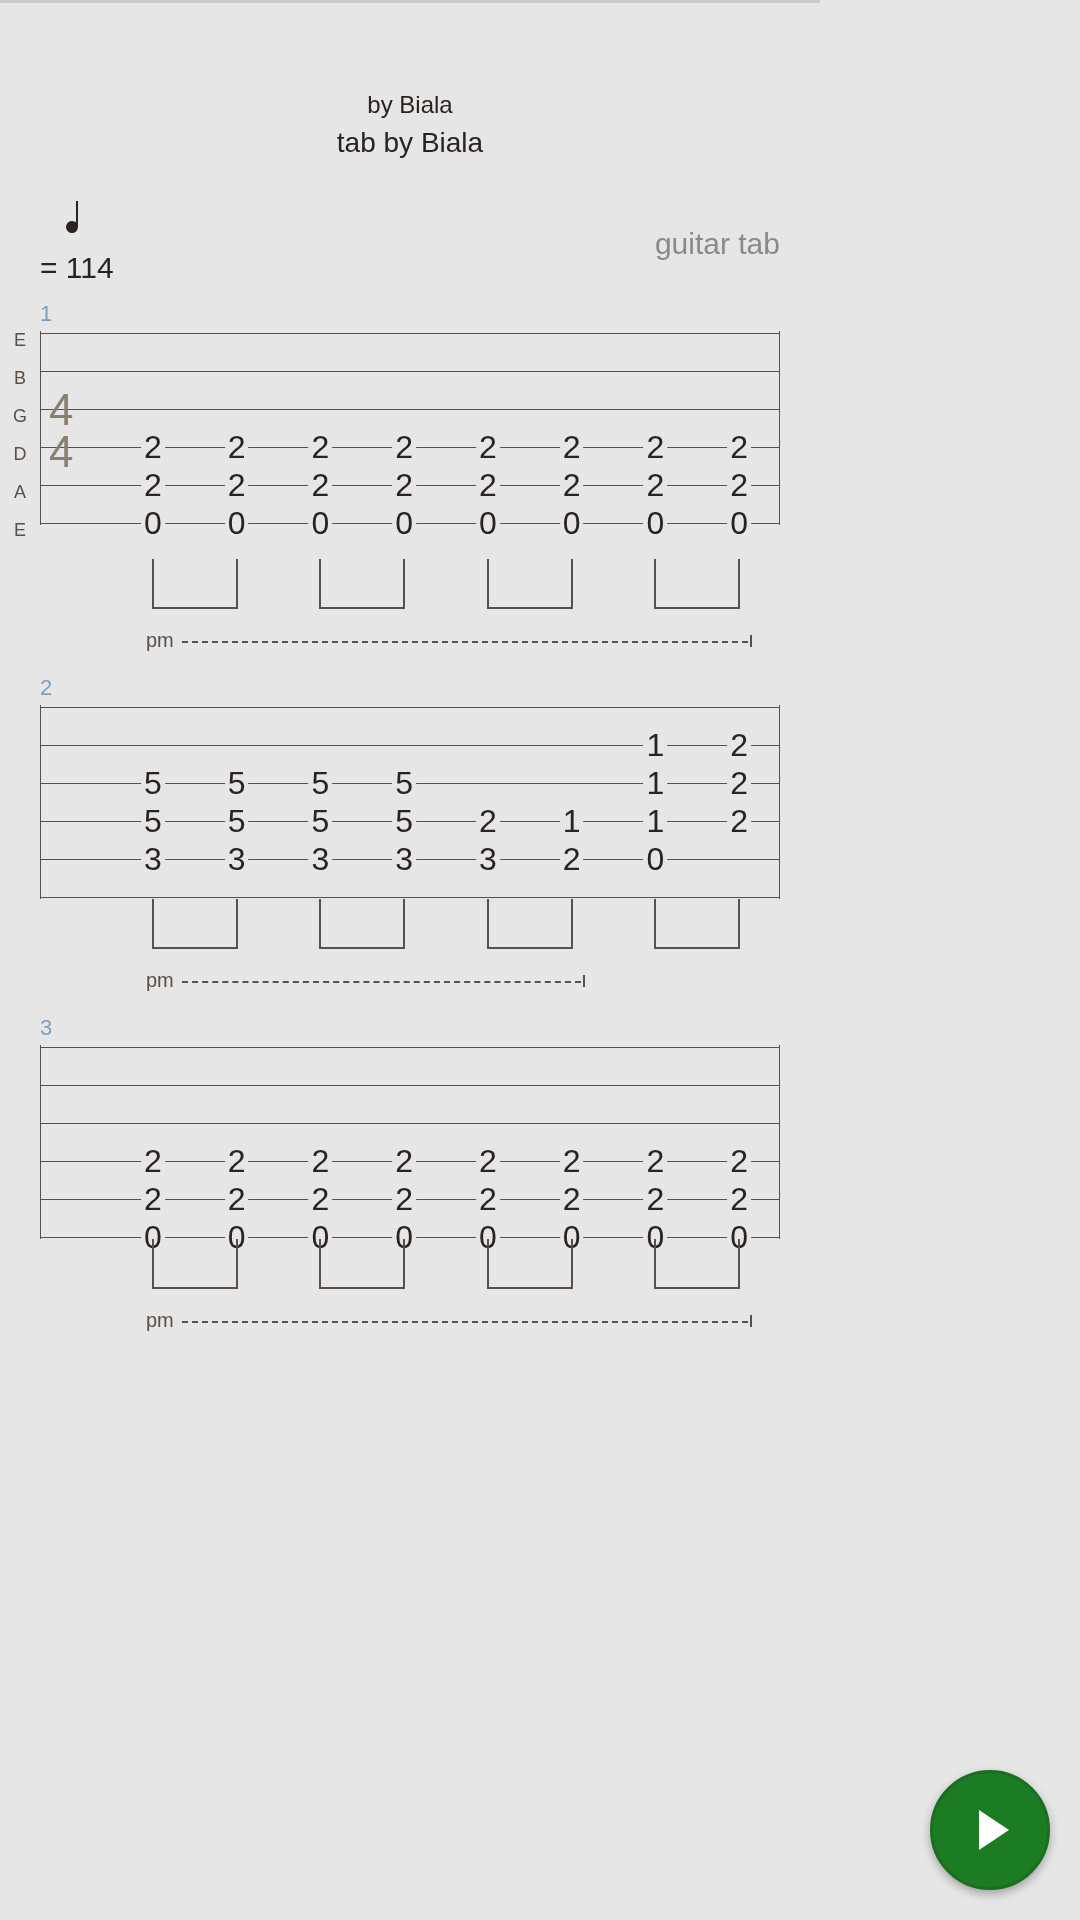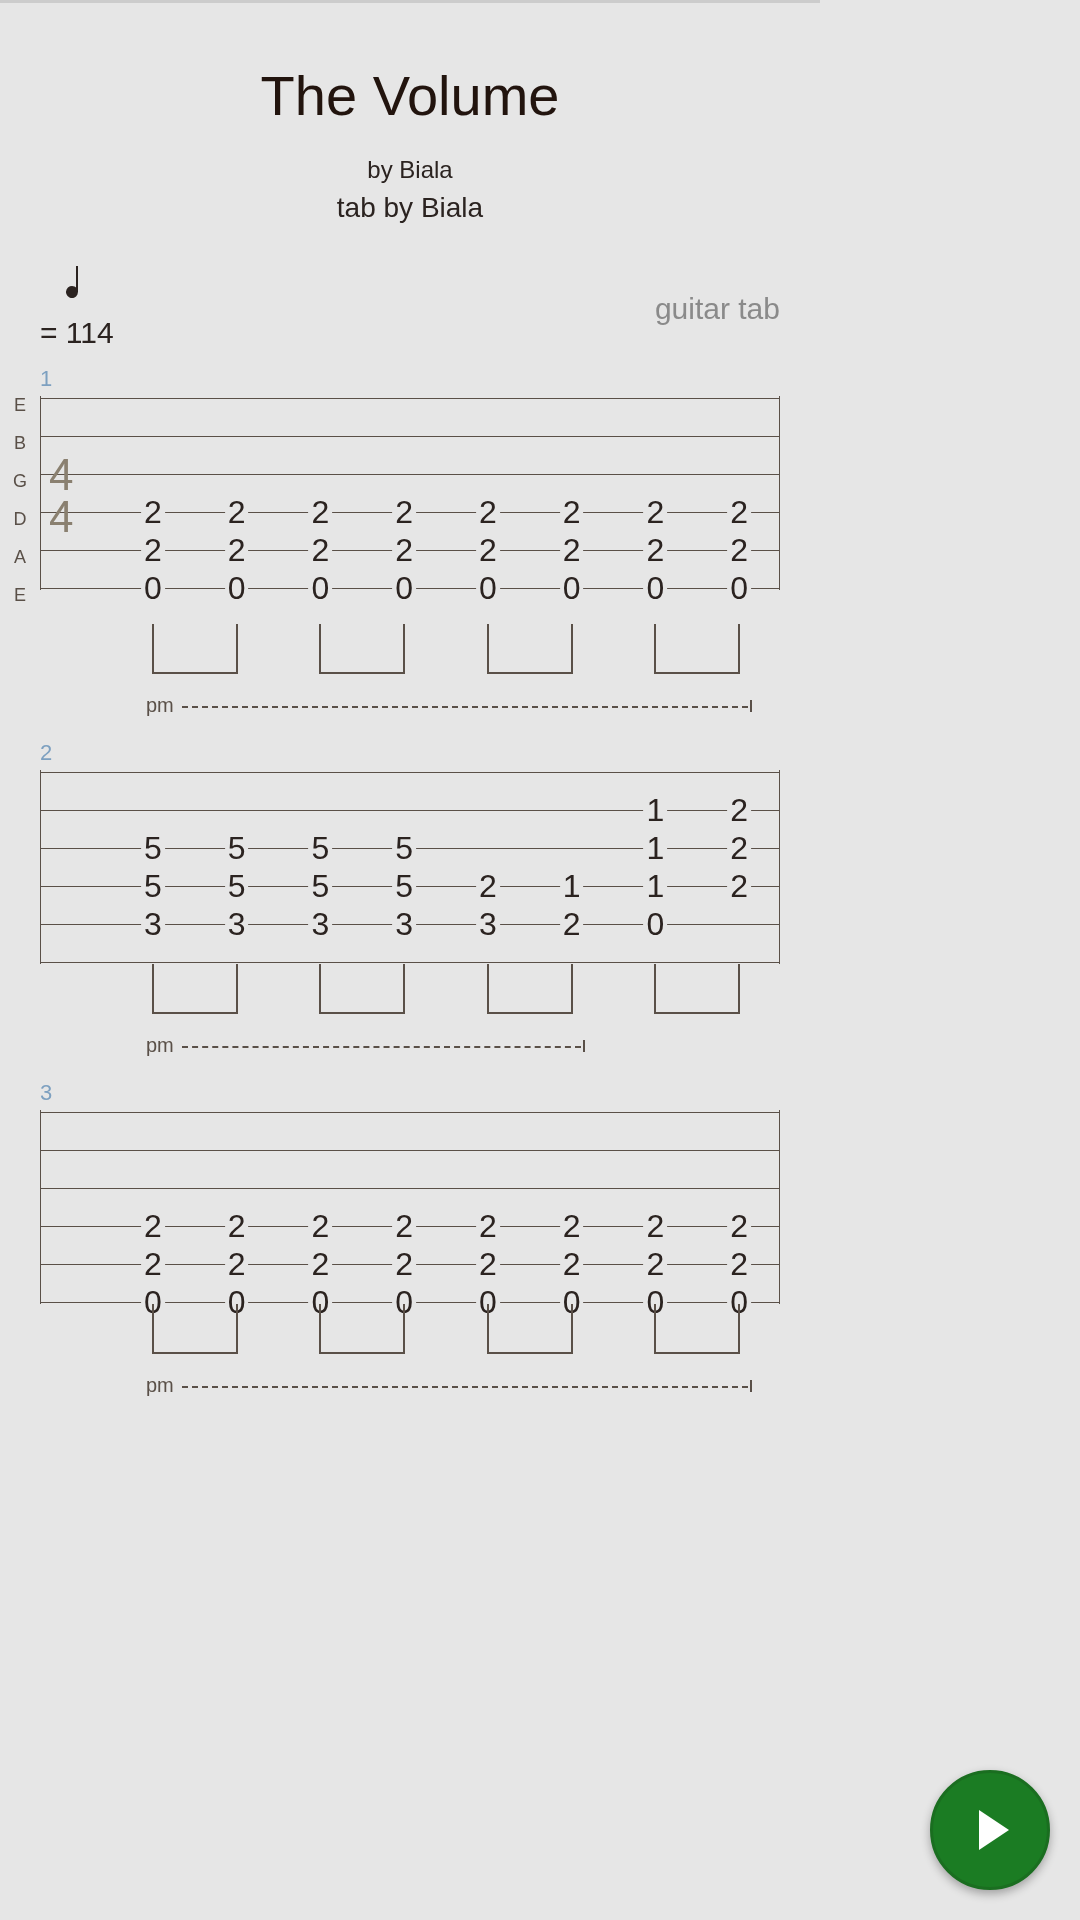--- a/index.html
+++ b/index.html
@@ -66,21 +66,20 @@
     border-left:30px solid #fff;
     border-top:20px solid transparent;
     border-bottom:20px solid transparent;
     margin-left:8px;
   }
 </style>
 </head>
 <body>
 
 <div class="header">
-  <div class="title">The Volume</div>
   <div class="byline">
     <span>by</span>
     <span>Biala</span>
   </div>
   <div class="tabline">
     <span>tab by</span>
     <span>Biala</span>
   </div>
 </div>
 

